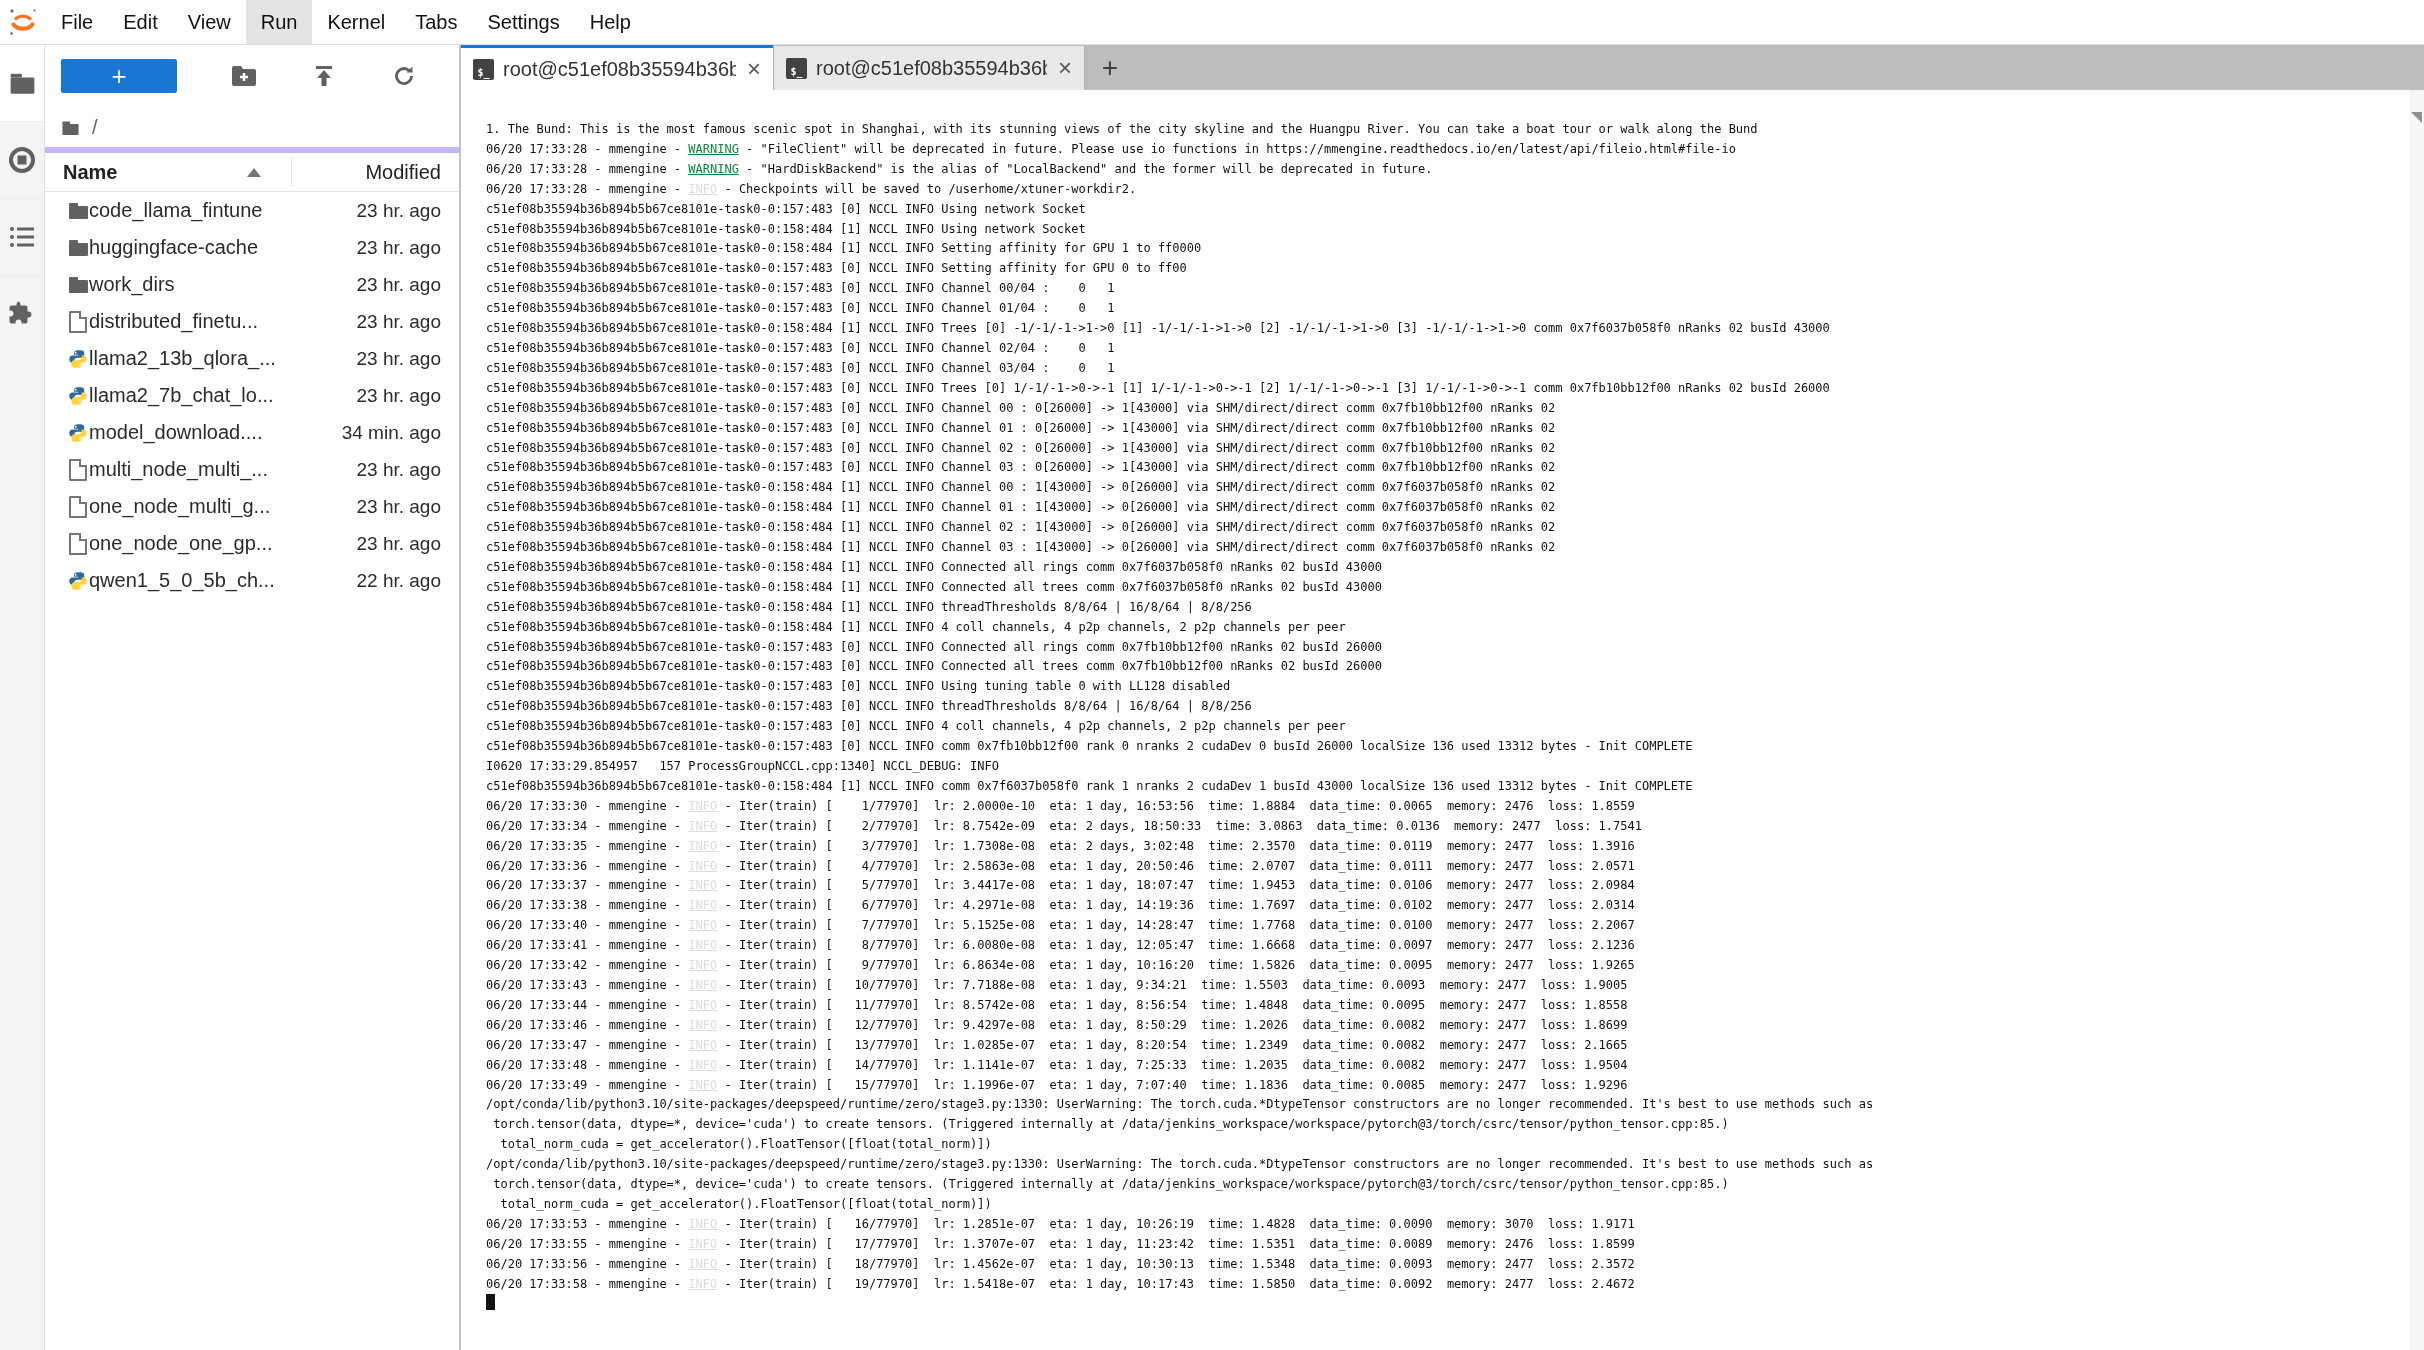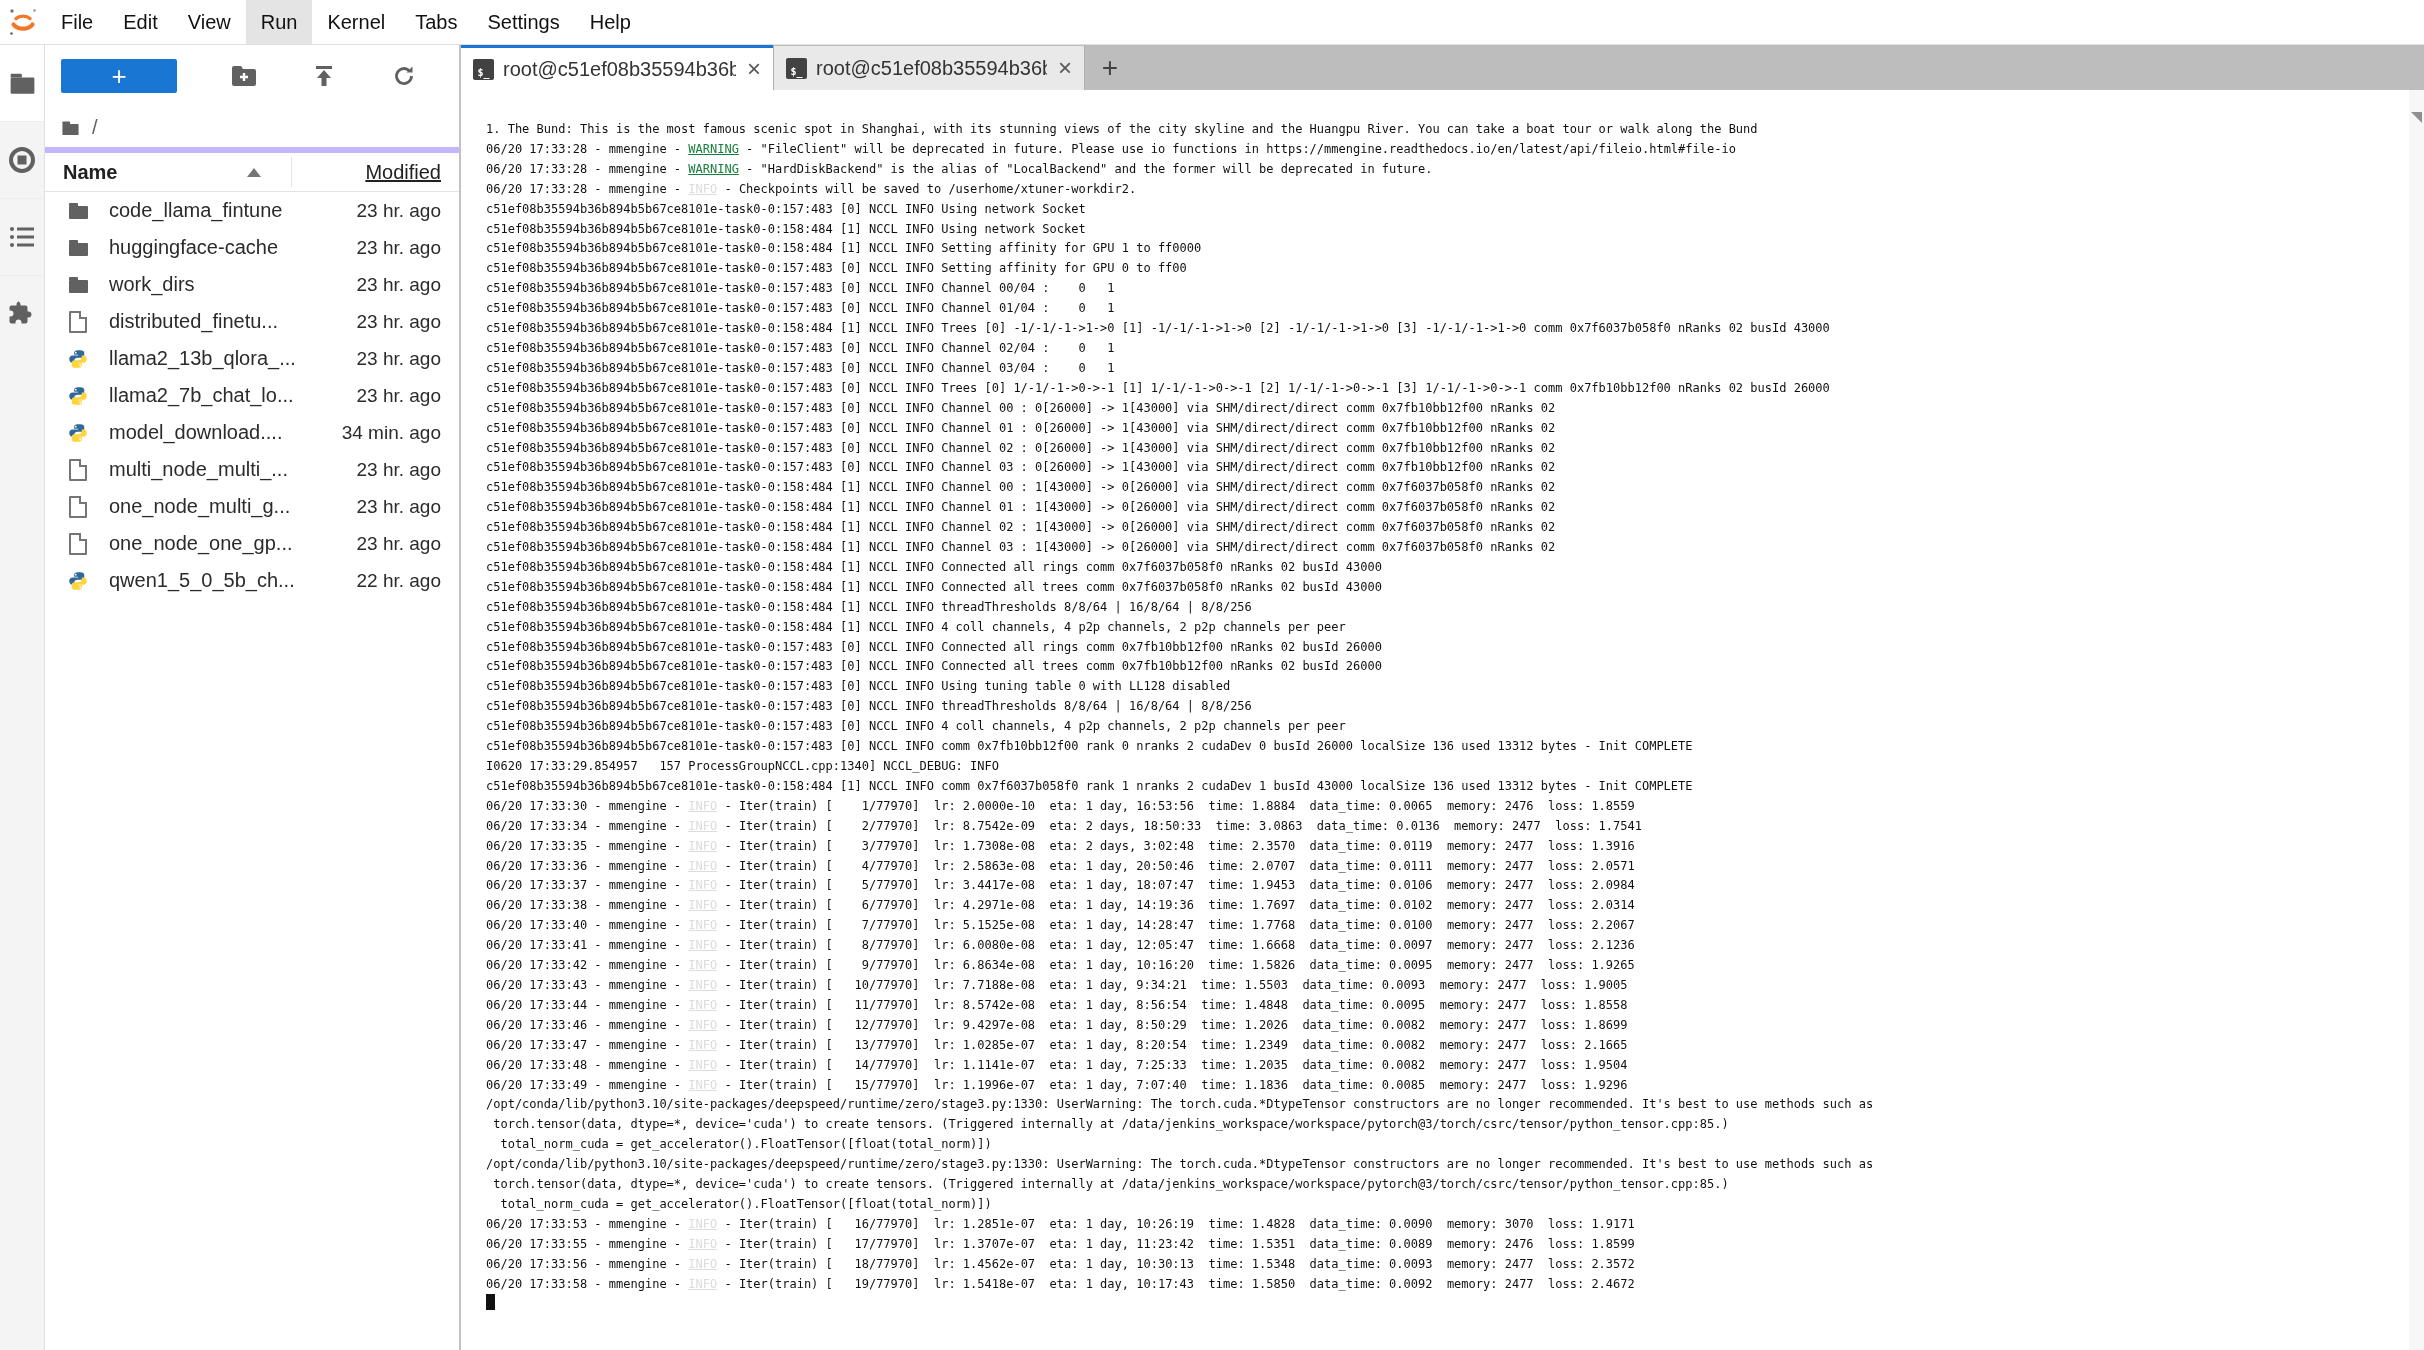--- a/index.html
+++ b/index.html
@@ -33,22 +33,22 @@
     font-family:"Liberation Sans",sans-serif;background:transparent;}
   .fb-filter input::placeholder{color:#757575;}
   .fb-breadcrumb{height:40px;display:flex;align-items:center;padding:0 16px;gap:12px;}
   .fb-breadcrumb .crumb-root{font-size:20px;color:#616161;}
   .fb-header{position:relative;height:38px;border-top:6px solid #c4b5fd;border-bottom:1px solid #e4e4e4;
     display:flex;align-items:center;padding:0 18px;font-size:20px;}
   .fb-header .col-name{font-weight:bold;color:#212121;display:flex;align-items:center;gap:10px;}
   .sort-caret{width:0;height:0;border-left:7px solid transparent;border-right:7px solid transparent;
     border-bottom:9px solid #757575;margin-left:120px;}
   .fb-header .col-sep{position:absolute;left:246px;top:4px;bottom:4px;width:1px;background:#e4e4e4;}
-  .fb-header .col-mod{margin-left:auto;color:#212121;font-weight:normal;text-decoration:underline;}
-  .file-row{height:37px;display:flex;align-items:center;padding:0 18px 0 22px;gap:20px;cursor:pointer;justify-content:center;}
+  .fb-header .col-mod{margin-left:auto;color:#212121;font-weight:normal;}
+  .file-row{height:37px;display:flex;align-items:center;padding:0 18px 0 22px;gap:0;cursor:pointer;justify-content:center;}
   .file-row .f-name{font-size:20px;color:#2b2b2b;white-space:nowrap;overflow:hidden;}
   .file-row .f-mod{margin-left:auto;font-size:19px;color:#2b2b2b;white-space:nowrap;}
   .f-icon{width:22px;height:22px;display:flex;align-items:center;justify-content:center;flex:none;}
   
   .shape-folder{position:relative;width:19px;height:13px;background:#616161;border-radius:1px;margin-top:4px;}
   .shape-folder::before{content:"";position:absolute;top:-3px;left:0;width:9px;height:3px;background:#616161;border-radius:1px 1px 0 0;}
   .shape-folder.small{transform:scale(0.85);}
   
   .shape-doc{position:relative;width:14px;height:18px;border:2px solid #757575;border-radius:1px;background:#fff;}
   .shape-doc::before{content:"";position:absolute;top:-2px;right:-2px;width:6px;height:6px;background:#fff;border-left:2px solid #757575;border-bottom:2px solid #757575;}

